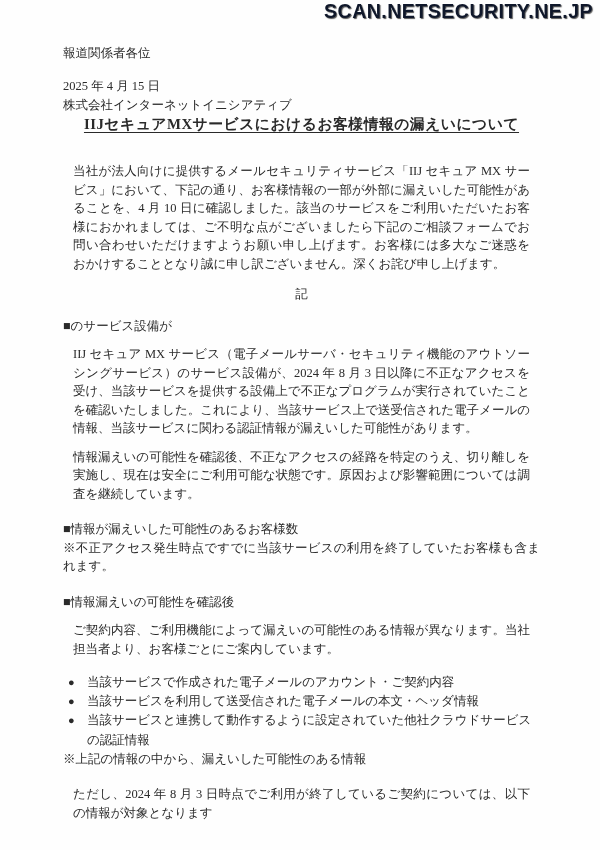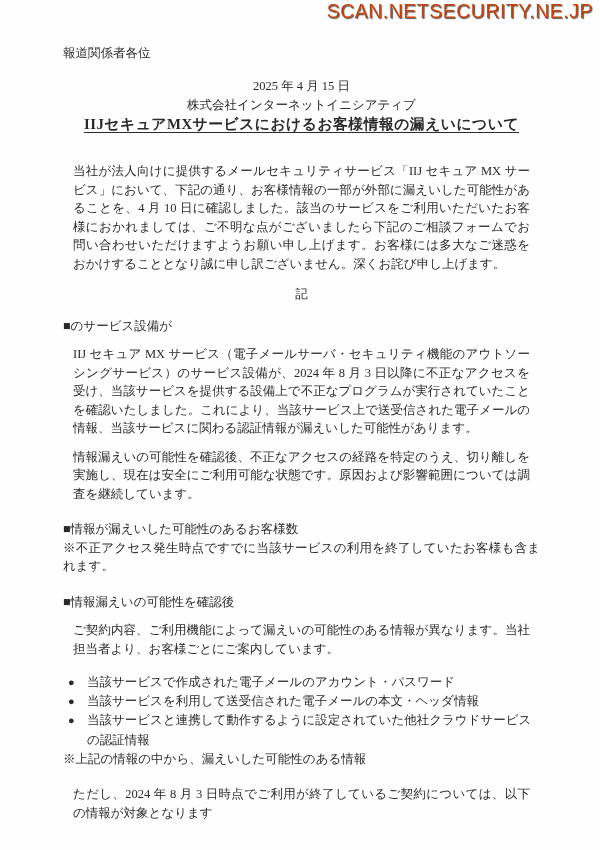--- a/index.html
+++ b/index.html
@@ -17,35 +17,35 @@
     line-height: 18.5px;
     box-sizing: border-box;
     overflow: hidden;
   }
 
   .watermark {
     position: absolute;
     top: 2px;
     right: 7px;
     font-family: "Liberation Sans", "DejaVu Sans", sans-serif;
-    font-weight: normal;
+    font-weight: bold;
     font-size: 19.5px;
     letter-spacing: 0.5px;
-    color: #c2410c;
+    color: #0f172a;
     text-shadow: -1px -1px 0 #ffffff, 1px 1px 1px #555555;
   }
 
   .content {
     padding: 44px 60px 0 63px;
   }
 
   .recipient { text-align: left; }
 
   .address-block {
-    text-align: center;
+    text-align: left;
     margin-top: 14px;
   }
   .address-block div { line-height: 19px; }
 
   .title-row {
     text-align: center;
   }
   .title-text {
     font-weight: bold;
     font-size: 14.8px;
@@ -129,21 +129,21 @@
       <div class="section-heading gap-heading">■情報が漏えいした可能性のあるお客様数</div>
       <p class="note-line">※不正アクセス発生時点ですでに当該サービスの利用を終了していたお客様も含まれます。</p>
     </div>
 
     <div>
       <div class="section-heading gap-heading">■情報漏えいの可能性を確認後</div>
       <p class="para">ご契約内容、ご利用機能によって漏えいの可能性のある情報が異なります。当社担当者より、お客様ごとにご案内しています。</p>
       <ul class="bullets">
         <li>
           <span class="bullet-mark">●</span>
-          <span class="bullet-text">当該サービスで作成された電子メールのアカウント・パスワード</span>
+          <span class="bullet-text">当該サービスで作成された電子メールのアカウント・ご契約内容</span>
         </li>
         <li>
           <span class="bullet-mark">●</span>
           <span class="bullet-text">当該サービスを利用して送受信された電子メールの本文・ヘッダ情報</span>
         </li>
         <li>
           <span class="bullet-mark">●</span>
           <span class="bullet-text">当該サービスと連携して動作するように設定されていた他社クラウドサービスの認証情報</span>
         </li>
       </ul>

